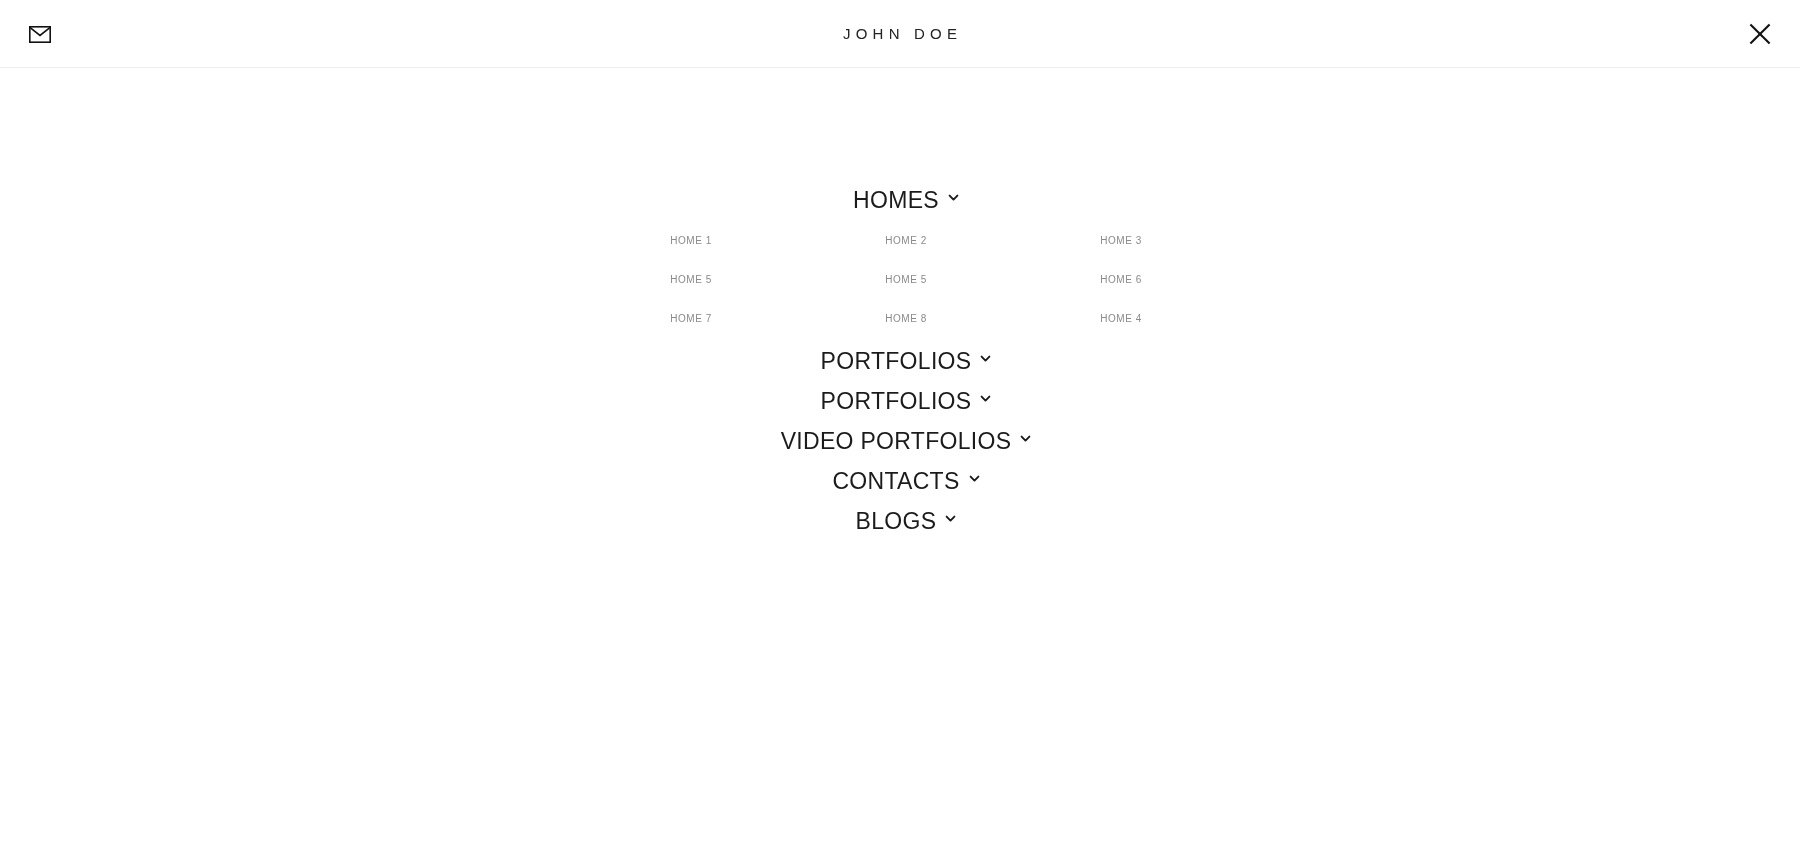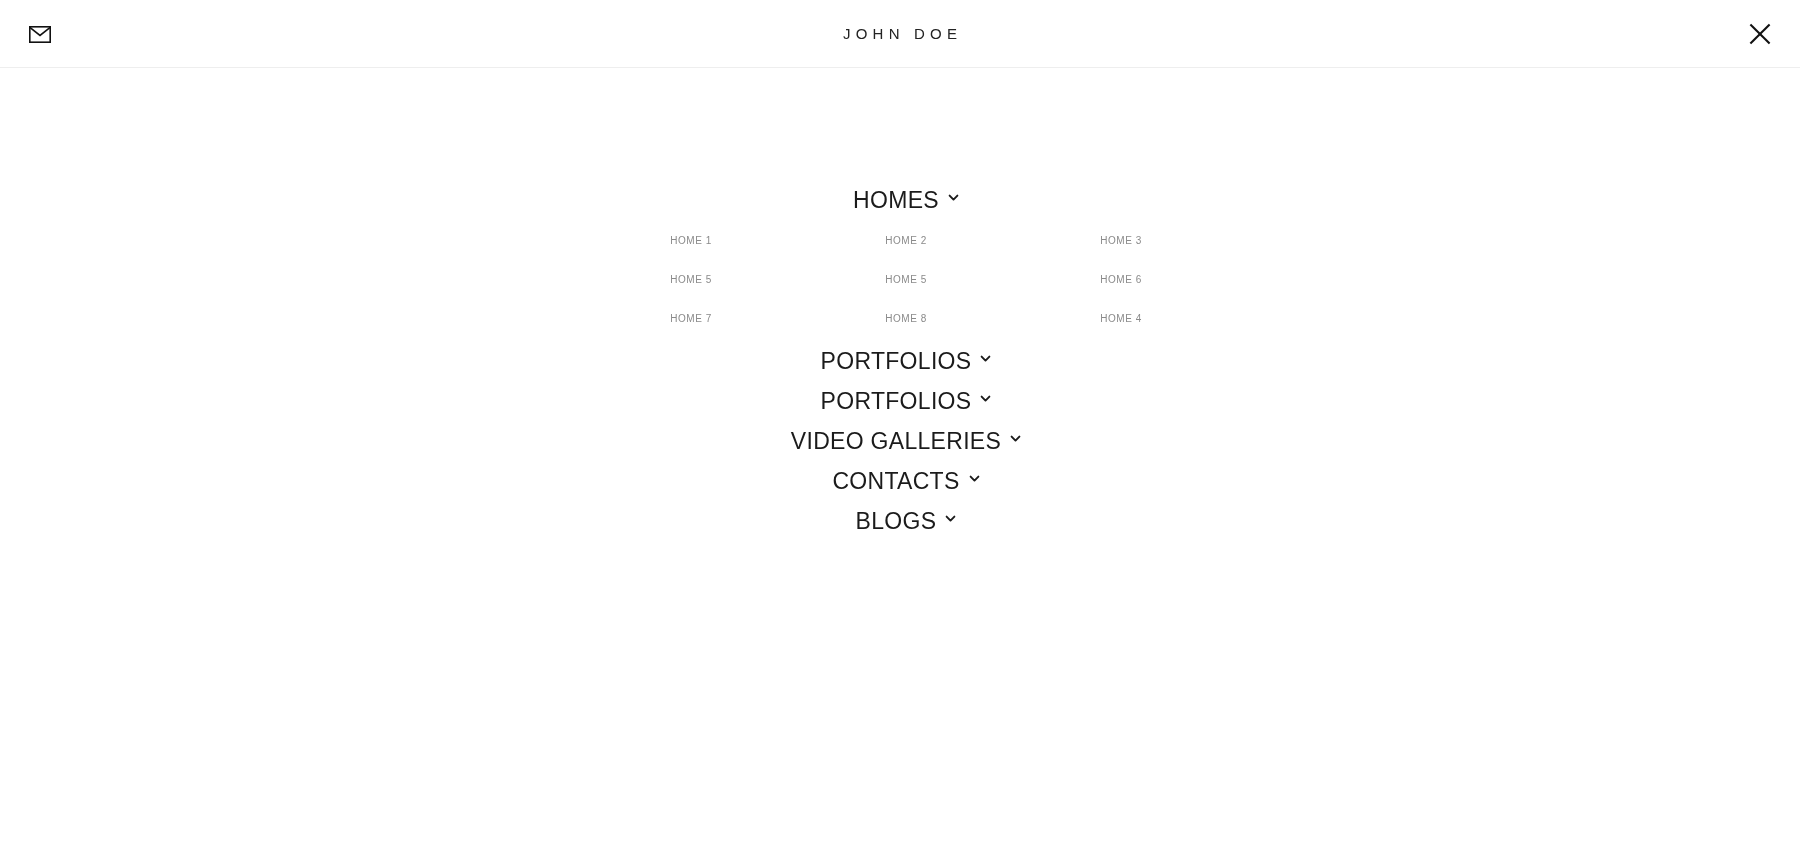--- a/index.html
+++ b/index.html
@@ -206,21 +206,21 @@
           <span>PORTFOLIOS</span>
           <span class="chev">
             <svg width="11" height="11" viewBox="0 0 11 11" fill="none" stroke="#1b1b1b" stroke-width="1.9" stroke-linecap="round" stroke-linejoin="round">
               <path d="M1.6 3.6 L5.5 7.6 L9.4 3.6"></path>
             </svg>
           </span>
         </a>
       </div>
       <div class="menu-entry">
         <a class="menu-link" href="#">
-          <span>VIDEO GALLERIES</span>
+          <span>VIDEO PORTFOLIOS</span>
           <span class="chev">
             <svg width="11" height="11" viewBox="0 0 11 11" fill="none" stroke="#1b1b1b" stroke-width="1.9" stroke-linecap="round" stroke-linejoin="round">
               <path d="M1.6 3.6 L5.5 7.6 L9.4 3.6"></path>
             </svg>
           </span>
         </a>
       </div>
       <div class="menu-entry">
         <a class="menu-link" href="#">
           <span>CONTACTS</span>

